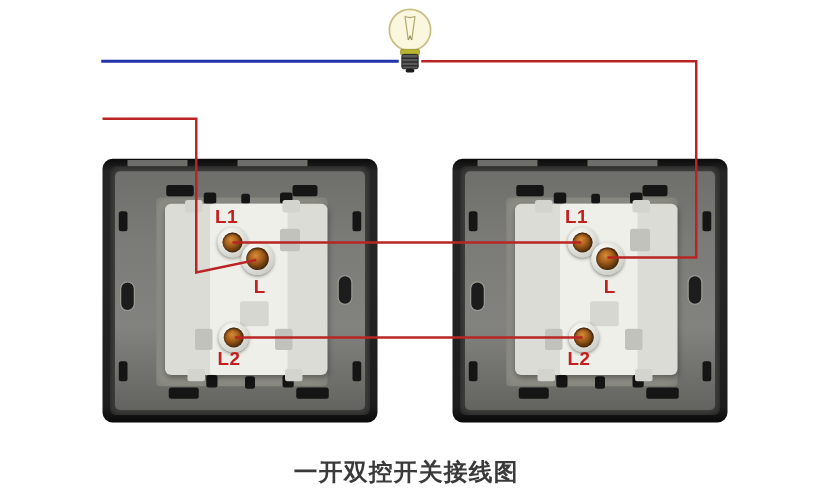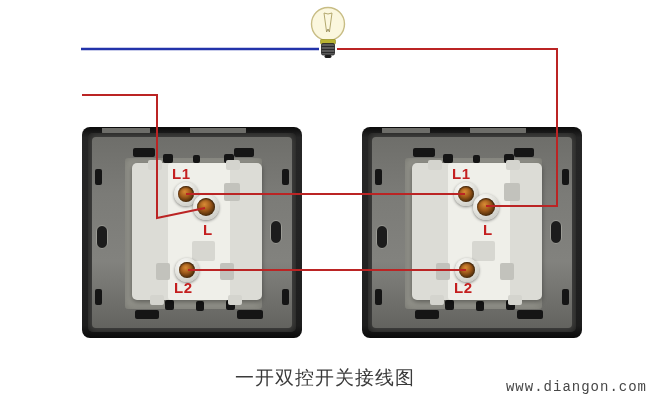--- a/index.html
+++ b/index.html
@@ -66,21 +66,21 @@
     background:radial-gradient(circle at 42% 36%,#d98b35 0%,#a05a1a 38%,#53300c 70%,#271504 100%);
     box-shadow:inset 0 1px 2px rgba(0,0,0,.7);
   }
   .tlabel {
     position:absolute; color:#c41f1f; font-weight:bold; font-size:15px; z-index:12;
     letter-spacing:0.5px;
   }
   
   .caption {
     position:absolute; left:0; top:365px; width:650px; text-align:center;
-    font-size:19px; font-weight:normal; color:#3a3a3a; letter-spacing:1px; z-index:20;
+    font-size:19px; font-weight:bold; color:#3a3a3a; letter-spacing:1px; z-index:20;
   }
   .watermark {
     position:absolute; right:3px; top:379px;
     font-family:"Liberation Mono","DejaVu Sans Mono",monospace;
     font-size:14px; color:#474747; letter-spacing:1px; z-index:20;
   }
 </style>
 </head>
 <body>
 
@@ -205,15 +205,14 @@
       </div>
     <div class="boss" style="left:93px;top:131px;width:24px;height:24px;">
         <div class="hole"></div>
       </div>
     <div class="tlabel" style="left:90px;top:38px;">L1</div>
     <div class="tlabel" style="left:121px;top:94px;">L</div>
     <div class="tlabel" style="left:92px;top:152px;">L2</div>
   </div>
 
   <div class="caption">一开双控开关接线图</div>
-  <div class="watermark">www.diangon.com</div>
 
 </div>
 
 </body></html>

